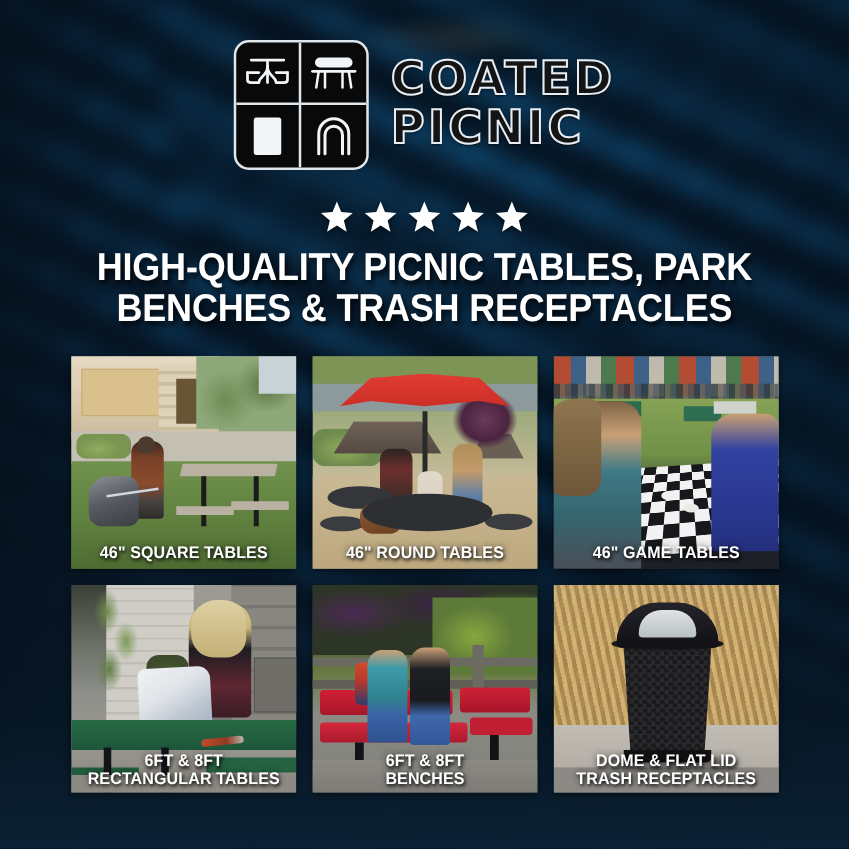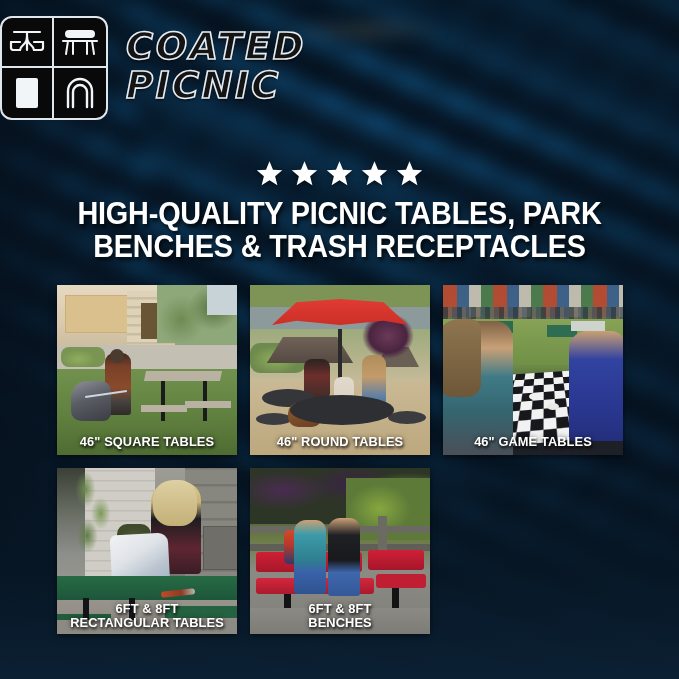--- a/index.html
+++ b/index.html
@@ -51,22 +51,22 @@
     position:absolute;left:250px;top:10px;width:230px;height:40px;
     background:radial-gradient(50% 50% at 50% 50%, rgba(150,150,125,.30) 0%, rgba(120,120,100,0) 72%);
     filter:blur(7px);
   }
 
   
   .content{position:absolute;inset:0;}
 
   
   .logo-row{
-    position:absolute;left:0;right:0;top:10px;height:115px;
-    display:flex;align-items:center;justify-content:flex-start;gap:18px;font-style:italic;
+    position:absolute;left:0;right:0;top:26px;height:115px;
+    display:flex;align-items:center;justify-content:center;gap:18px;
   }
   .logo-mark{
     width:108px;height:104px;flex:0 0 auto;
     background:#090909;
     border:2px solid #dfe6ec;
     border-radius:12px;
     box-sizing:border-box;
     display:grid;grid-template-columns:1fr 1fr;grid-template-rows:1fr 1fr;
     overflow:hidden;
   }
@@ -465,16 +465,36 @@
               <div class="leg5b"></div>
             <div class="gravel5"></div>
           </div>
         </div>
         <div class="tile-caption two">
           <span class="cap-l">6FT &amp; 8FT</span>
           <span class="cap-l">BENCHES</span>
         </div>
       </div>
 
+      <div class="tile row2">
+        <div class="tile-photo">
+          <div class="p6">
+            <div class="sky6"></div>
+              <div class="grassy"></div>
+              <div class="walk"></div>
+              <div class="asph"></div>
+            <div class="shadow6"></div>
+            <div class="can"></div>
+              <div class="rim"></div>
+              <div class="dome"></div>
+              <div class="domeOpen"></div>
+            <div class="base6"></div>
+          </div>
+        </div>
+        <div class="tile-caption two">
+          <span class="cap-l">DOME &amp; FLAT LID</span>
+          <span class="cap-l">TRASH RECEPTACLES</span>
+        </div>
+      </div>
 
     </div>
   </div>
 </div>
 
 </body></html>

